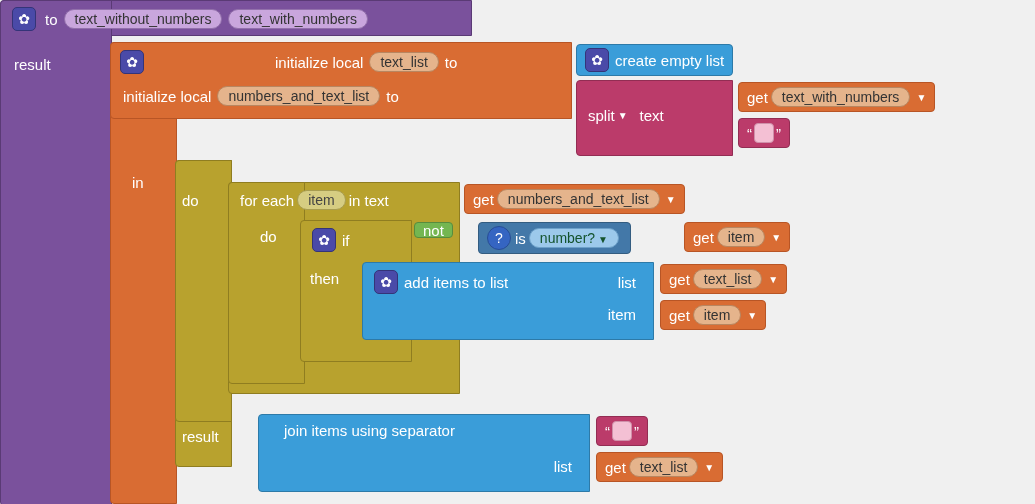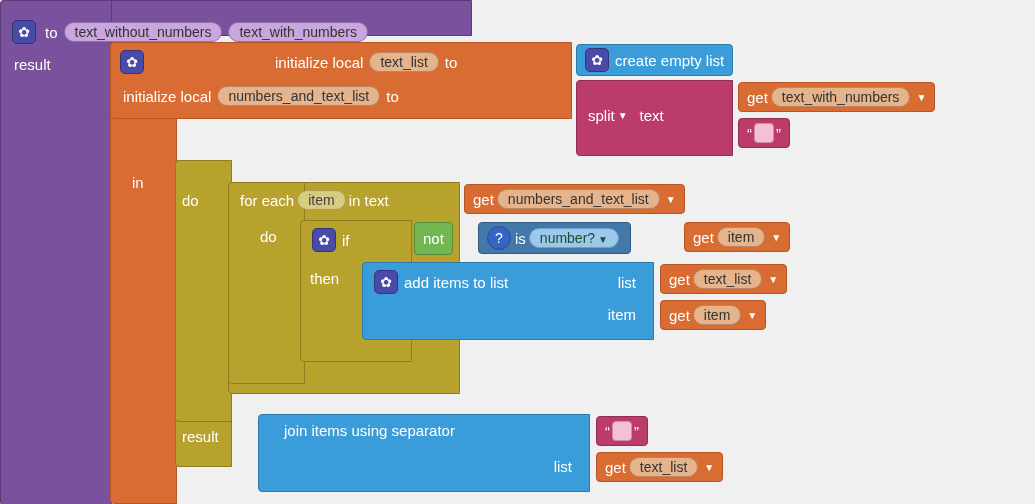--- a/index.html
+++ b/index.html
@@ -42,21 +42,21 @@
     margin: 0 3px;
     font-size: 14px;
     border: 1px solid #b88660;
   }
   .pill-light {
     display: inline-block;
     background: #c9a6dd;
     color: #333;
     border-radius: 10px;
     padding: 1px 10px;
-    margin: 16px 3px;
+    margin: 3px 3px;
     font-size: 14px;
     border: 1px solid #9270ab;
   }
   .pill-olive {
     display: inline-block;
     background: #d6cd82;
     color: #444;
     border-radius: 10px;
     padding: 1px 10px;
     margin: 0 3px;
@@ -214,21 +214,21 @@
   <div class="olive vbar" style="left:300px; top:220px; width:110px; height:140px;"></div>
 
   <div class="block olive" style="left:304px; top:224px; border:none; background:transparent;">
     <span class="gear">✿</span>
     <span>if</span>
   </div>
   <div class="block olive" style="left:310px; top:270px; border:none; background:transparent; padding:0;">
     <span>then</span>
   </div>
 
-  <div class="block green" style="left:414px; top:222px; height:33px;justify-content:center;">
+  <div class="block green" style="left:414px; top:222px; height:16px;justify-content:center;">
     <span>not</span>
   </div>
 
   <div class="block steelblue" style="left:478px; top:222px; height:32px;">
     <span class="qmark">?</span>
     <span>is</span>
     <span class="pill-blue"><span>number?</span><span class="dd">▼</span></span>
   </div>
 
   <div class="block orange" style="left:684px; top:222px; height:30px;">

